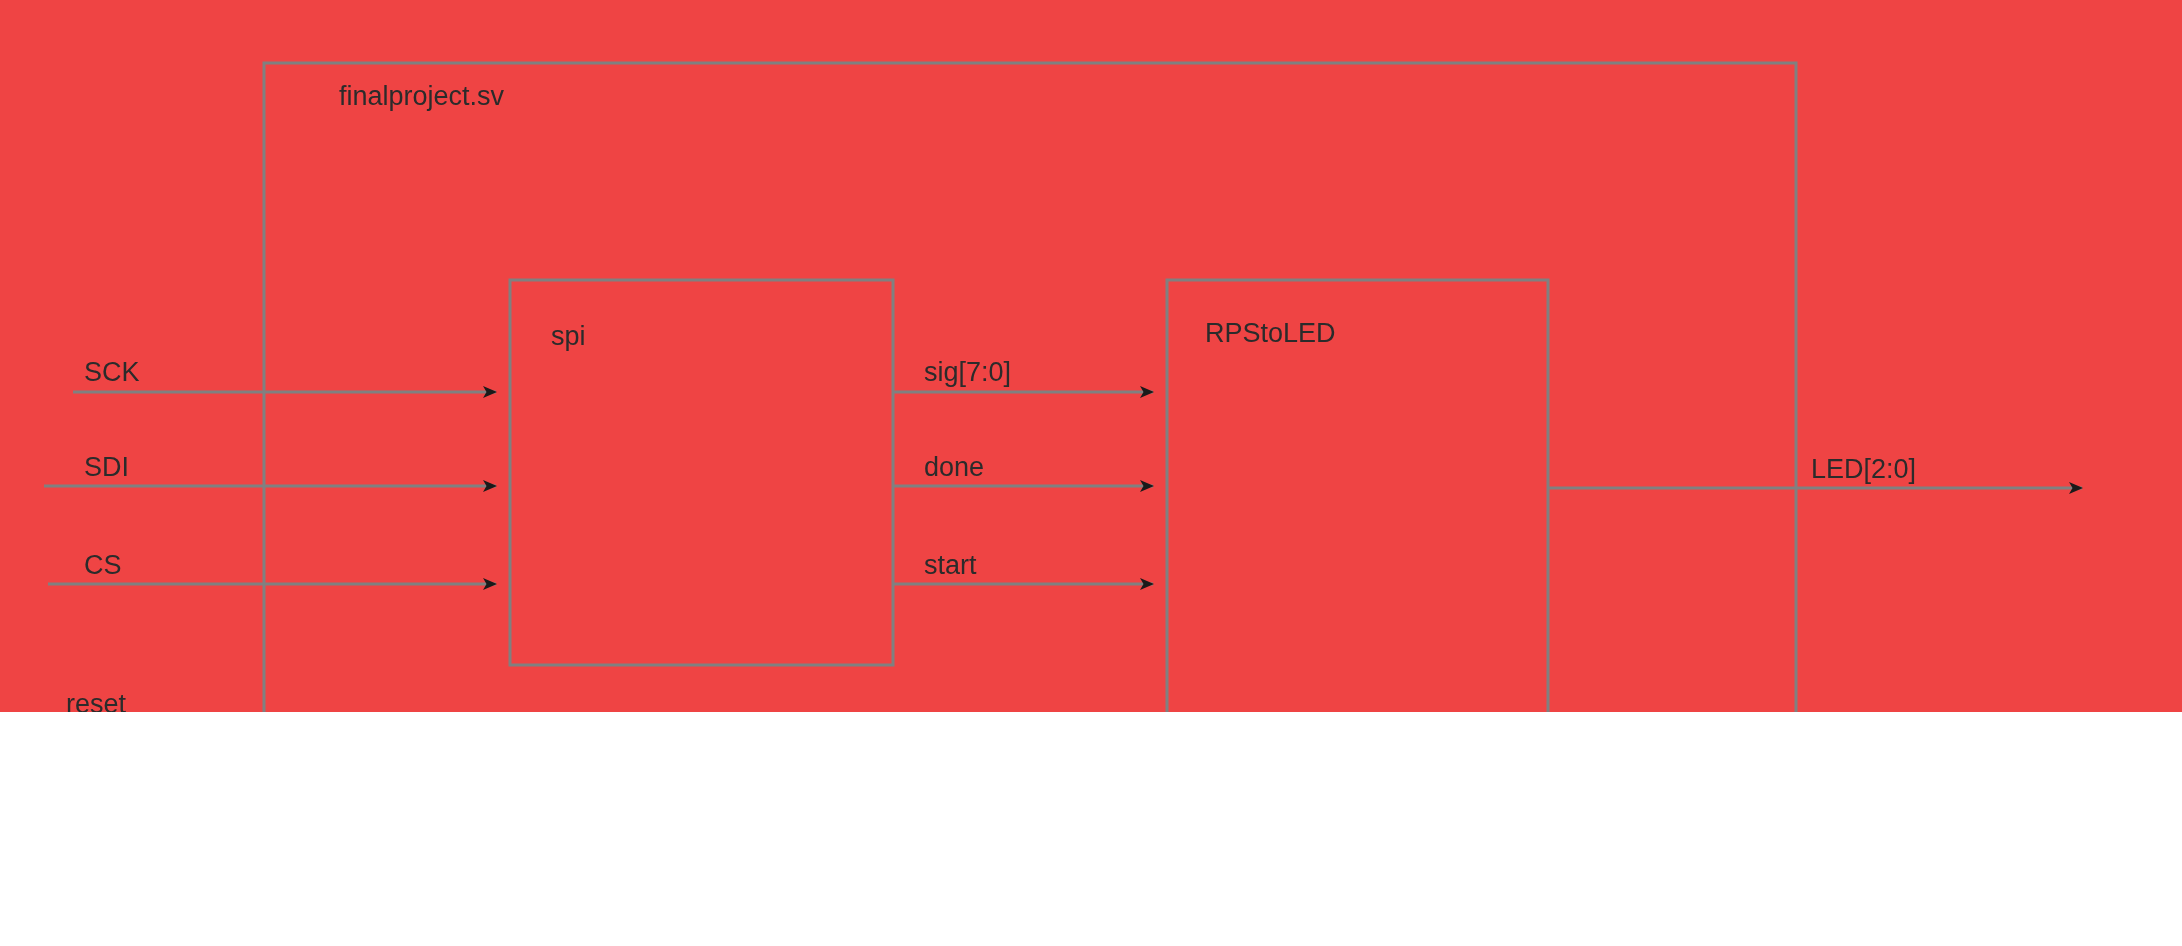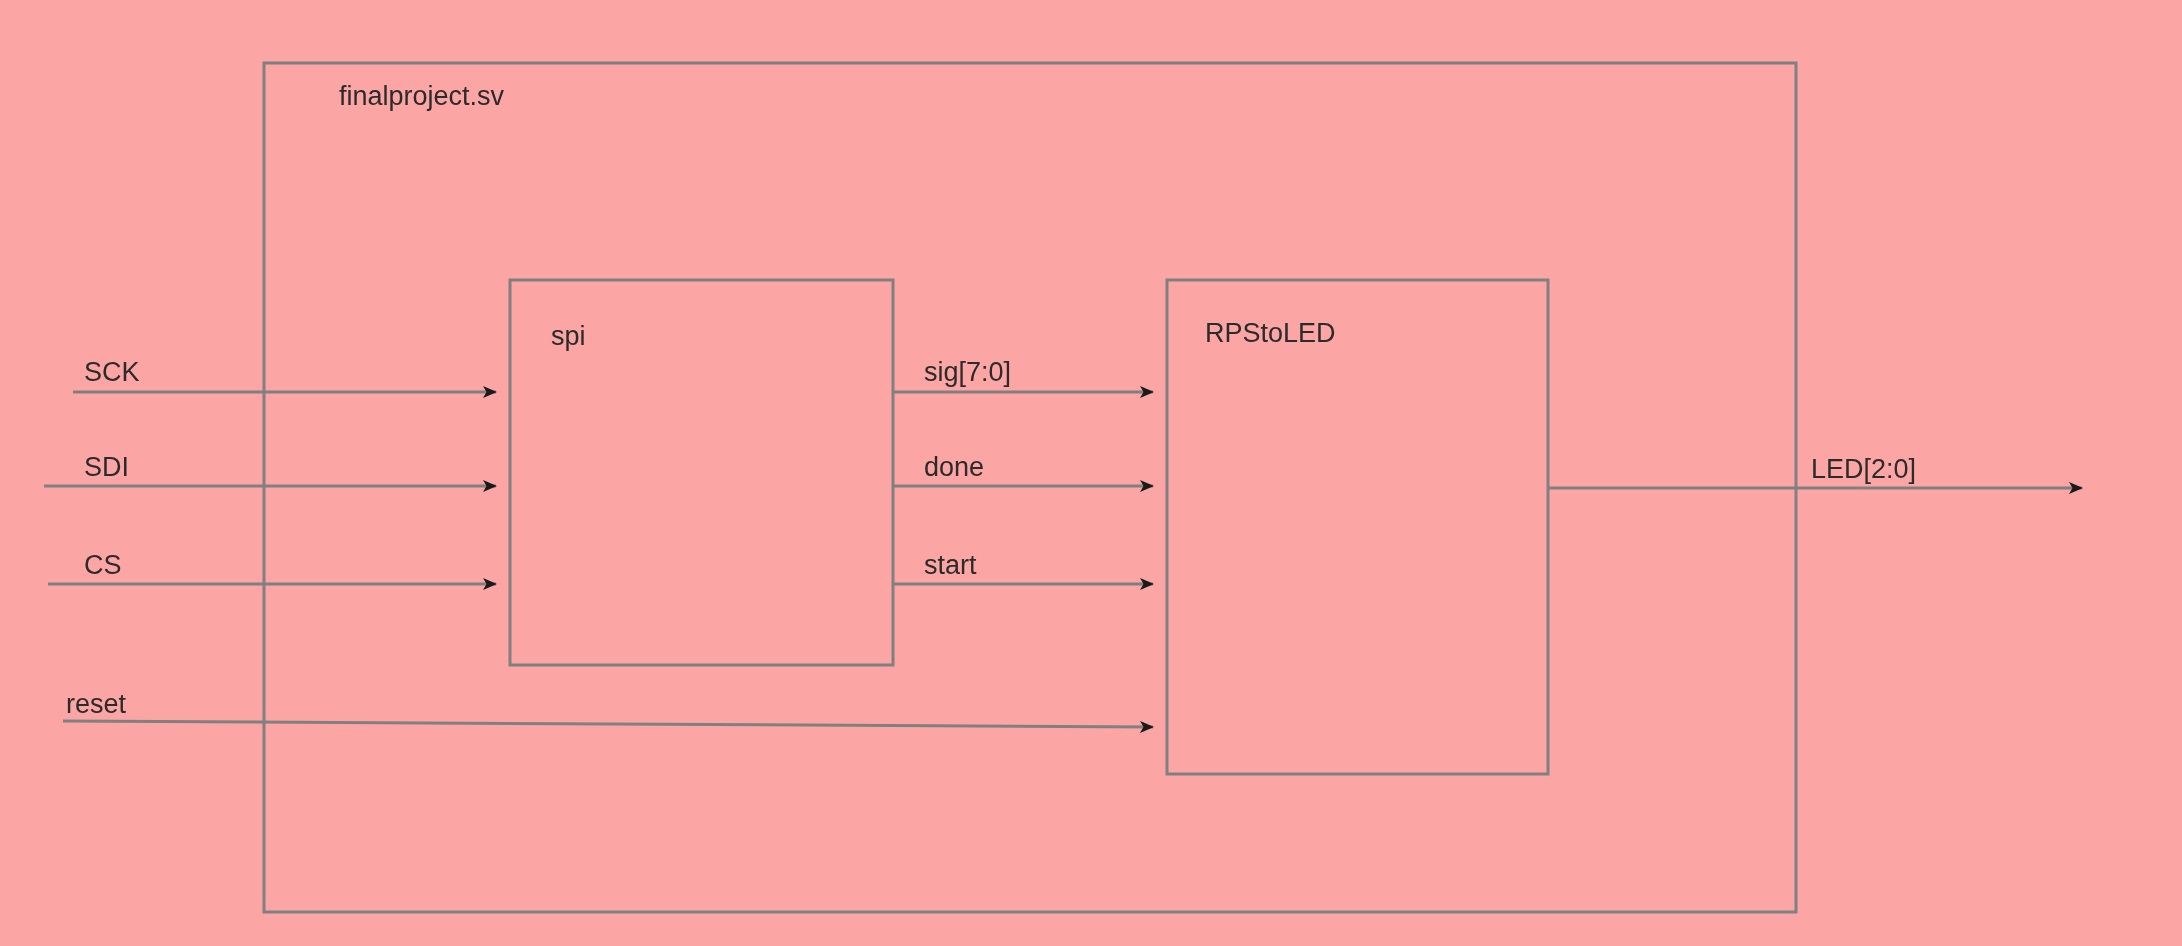--- a/index.html
+++ b/index.html
@@ -7,22 +7,22 @@
     margin: 0;
     padding: 0;
     background: #ffffff;
   }
   body {
     font-family: "Liberation Sans", sans-serif;
   }
   #diagram-root {
     position: relative;
     width: 2182px;
-    height: 946px;
-    background: #fca5a5;
+    height: 712px;
+    background: #ef4444;
     overflow: hidden;
   }
   #diagram-svg {
     position: absolute;
     top: 0;
     left: 0;
     width: 2182px;
     height: 946px;
     display: block;
   }

